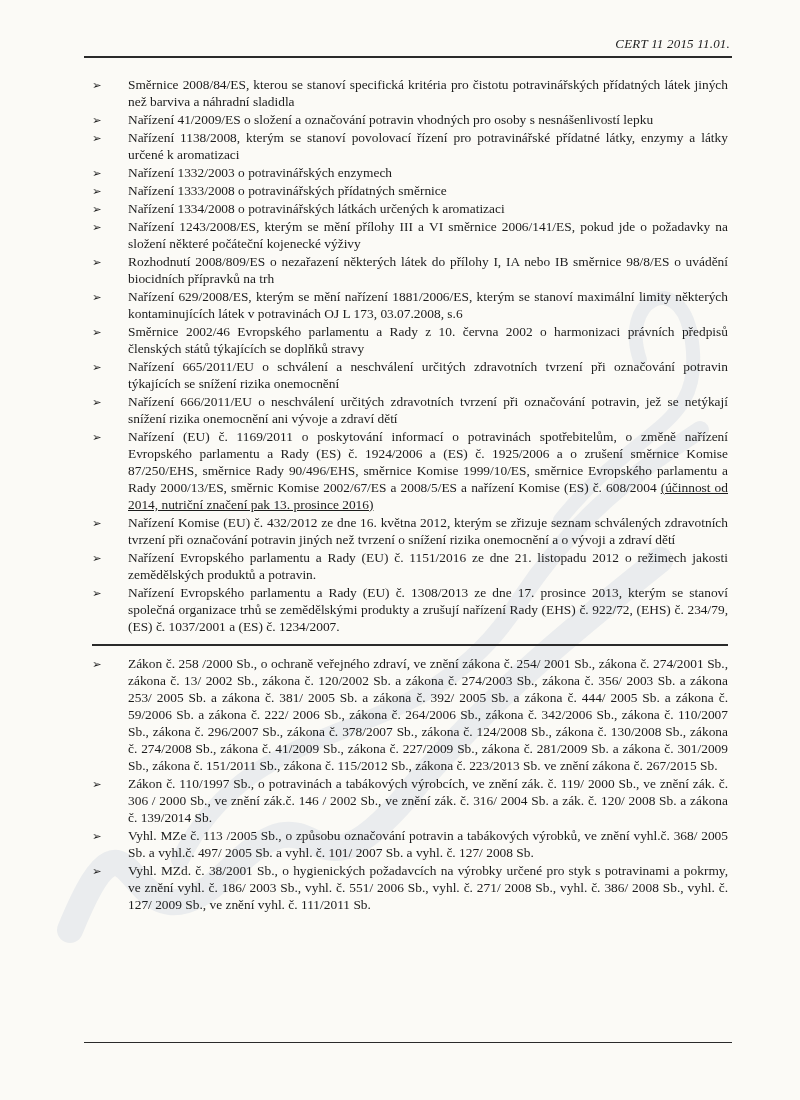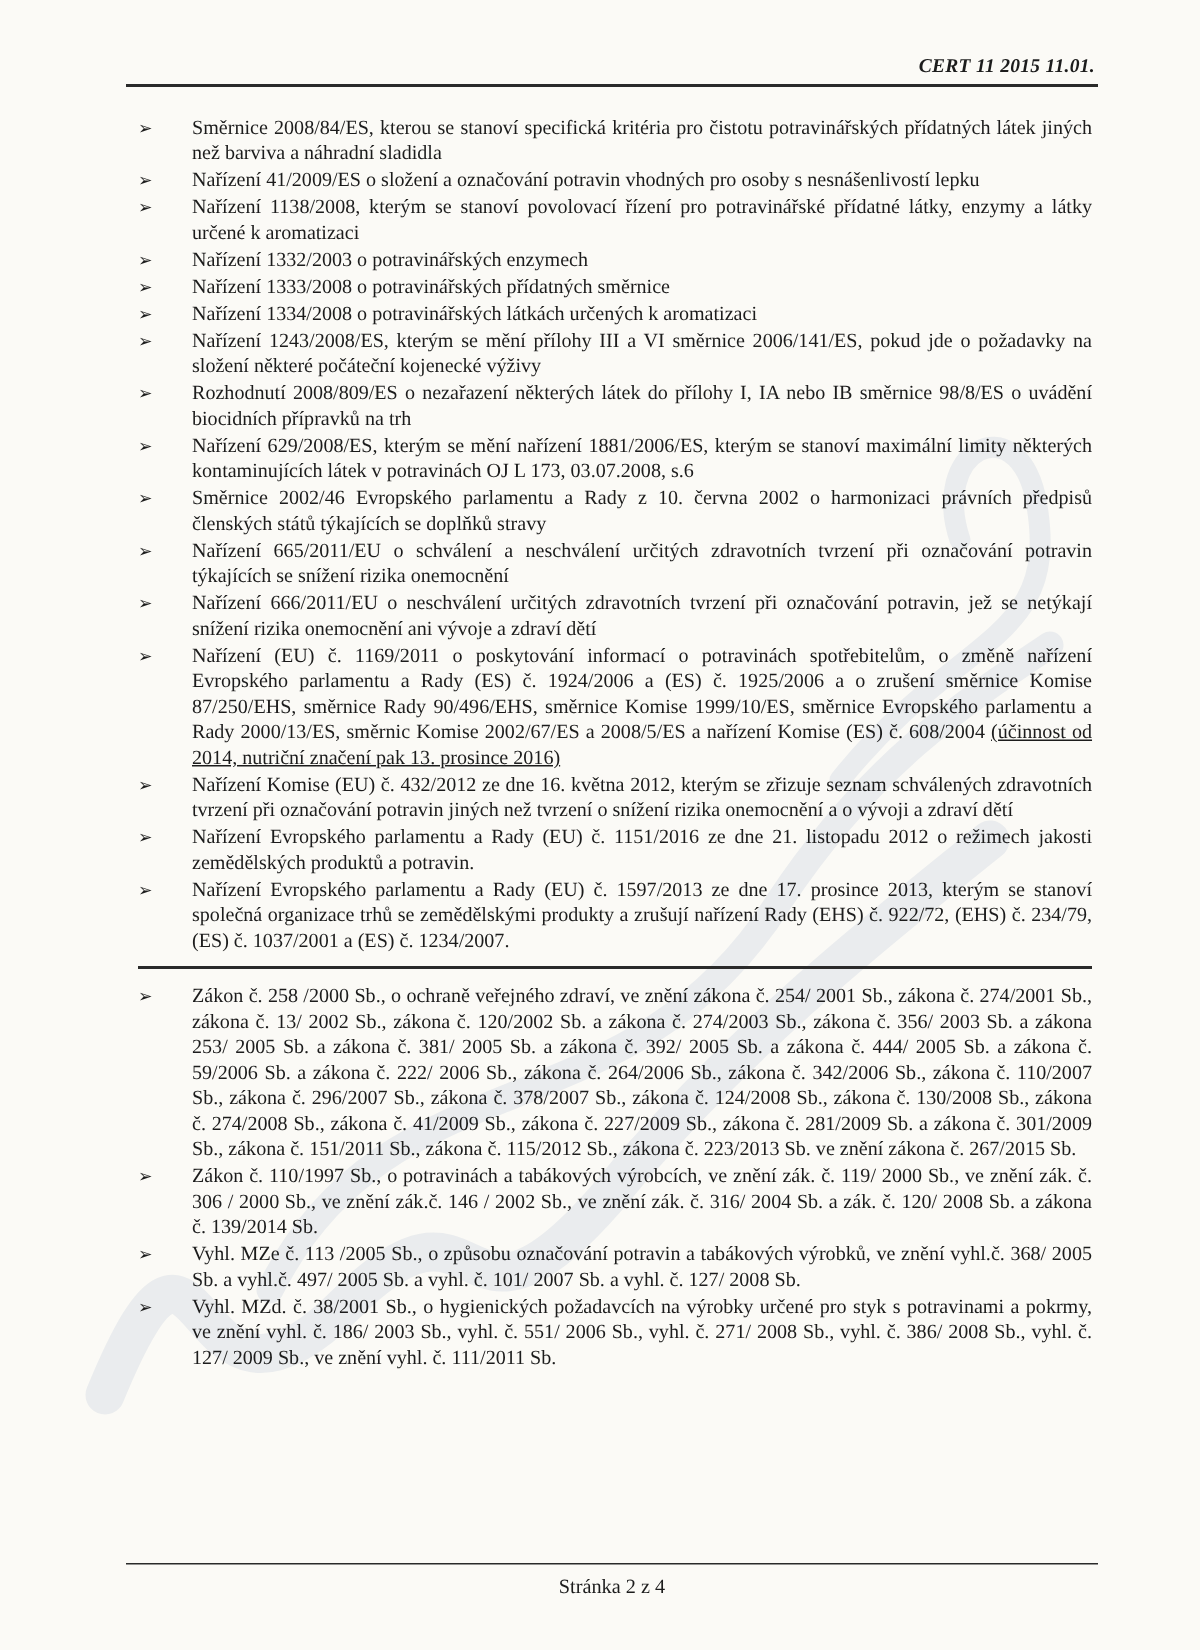--- a/index.html
+++ b/index.html
@@ -1,19 +1,19 @@
 <!DOCTYPE html>
 <html><head>
 <meta charset="utf-8">
 <style>
   html,body{margin:0;padding:0;background:#e8e6e0;}
   .page{position:relative;width:800px;height:1100px;margin:0 auto;background:#fbfaf6;
         font-family:"Liberation Serif","DejaVu Serif",serif;color:#1c1c1c;overflow:hidden;box-sizing:border-box;}
   .watermark{position:absolute;left:0;top:0;pointer-events:none;}
-  .doc-header{position:absolute;top:36px;right:70px;font-size:13px;font-weight:bold;font-style:italic;letter-spacing:.2px;}
+  .doc-header{position:absolute;top:36px;right:70px;font-size:13px;font-weight:normal;font-style:italic;letter-spacing:.2px;}
   .header-rule{position:absolute;top:56px;left:84px;right:68px;border-top:2px solid #2a2a2a;}
   .content{position:absolute;top:76px;left:92px;right:72px;}
   .item{display:flex;margin-bottom:1px;}
   .bullet{flex:none;width:36px;font-family:"DejaVu Sans",sans-serif;font-size:11.5px;padding-top:2px;color:#1c1c1c;}
   .item-body{flex:1;font-size:13.4px;line-height:17px;text-align:justify;}
   .b{font-weight:normal;}
   .u{text-decoration:underline;}
   .section-divider{border-top:2px solid #2a2a2a;margin:9px 0 9px 0;}
   .footer-rule{position:absolute;top:1042px;left:84px;right:68px;border-top:1.5px solid #2a2a2a;}
   .page-number{position:absolute;top:1050px;left:84px;right:68px;text-align:center;font-size:13.5px;}
@@ -91,21 +91,21 @@
         <div class="item">
           <span class="bullet">➢</span>
           <div class="item-body"><span class="b ">Nařízení Komise (EU) č. 432/2012 ze dne 16. května 2012,</span><span class=""> kterým se zřizuje seznam schválených zdravotních tvrzení při označování potravin jiných než tvrzení o snížení rizika onemocnění a o vývoji a zdraví dětí</span></div>
         </div>
         <div class="item">
           <span class="bullet">➢</span>
           <div class="item-body"><span class="b ">Nařízení Evropského parlamentu a Rady (EU) č. 1151/2016</span><span class=""> ze dne 21. listopadu 2012 o režimech jakosti zemědělských produktů a potravin.</span></div>
         </div>
         <div class="item">
           <span class="bullet">➢</span>
-          <div class="item-body"><span class="b ">Nařízení Evropského parlamentu a Rady (EU) č. 1597/2013</span><span class=""> ze dne 17. prosince 2013, kterým se stanoví společná organizace trhů se zemědělskými produkty a zrušují nařízení Rady (EHS) č. 922/72, (EHS) č. 234/79, (ES) č. 1037/2001 a (ES) č. 1234/2007.</span></div>
+          <div class="item-body"><span class="b ">Nařízení Evropského parlamentu a Rady (EU) č. 1308/2013</span><span class=""> ze dne 17. prosince 2013, kterým se stanoví společná organizace trhů se zemědělskými produkty a zrušují nařízení Rady (EHS) č. 922/72, (EHS) č. 234/79, (ES) č. 1037/2001 a (ES) č. 1234/2007.</span></div>
         </div>
       </div>
     <div class="section-divider"></div>
     <div class="section">
         <div class="item">
           <span class="bullet">➢</span>
           <div class="item-body"><span class="b ">Zákon č. 258 /2000 Sb.,</span><span class=""> o ochraně veřejného zdraví, ve znění </span><span class="b ">zákona č. 254/ 2001 Sb., zákona č. 274/2001 Sb., zákona č. 13/ 2002 Sb., zákona č. 120/2002 Sb. a zákona č. 274/2003 Sb., zákona č. 356/ 2003 Sb. a zákona 253/ 2005 Sb. a zákona č. 381/ 2005 Sb. a zákona č. 392/ 2005 Sb. a zákona č. 444/ 2005 Sb. a zákona č. 59/2006 Sb. a zákona č. 222/ 2006 Sb., zákona č. 264/2006 Sb., zákona č. 342/2006 Sb., zákona č. 110/2007 Sb., zákona č. 296/2007 Sb., zákona č. 378/2007 Sb., zákona č. 124/2008 Sb., zákona č. 130/2008 Sb., zákona č. 274/2008 Sb., zákona č. 41/2009 Sb., zákona č. 227/2009 Sb., zákona č. 281/2009 Sb. a zákona č. 301/2009 Sb., zákona č. 151/2011 Sb., zákona č. 115/2012 Sb., zákona č. 223/2013 Sb. ve znění zákona č. 267/2015 Sb.</span></div>
         </div>
         <div class="item">
           <span class="bullet">➢</span>
@@ -116,15 +116,14 @@
           <div class="item-body"><span class="b ">Vyhl. MZe č. 113 /2005 Sb.,</span><span class=""> o způsobu označování potravin a tabákových výrobků, ve znění </span><span class="b ">vyhl.č. 368/ 2005 Sb. a vyhl.č. 497/ 2005 Sb. a vyhl. č. 101/ 2007 Sb. a vyhl. č. 127/ 2008 Sb.</span></div>
         </div>
         <div class="item">
           <span class="bullet">➢</span>
           <div class="item-body"><span class="b ">Vyhl. MZd. č. 38/2001 Sb.,</span><span class=""> o hygienických požadavcích na výrobky určené pro styk s potravinami a pokrmy, ve znění </span><span class="b ">vyhl. č. 186/ 2003 Sb., vyhl. č. 551/ 2006 Sb., vyhl. č. 271/ 2008 Sb., vyhl. č. 386/ 2008 Sb., vyhl. č. 127/ 2009 Sb., ve znění vyhl. č. 111/2011 Sb.</span></div>
         </div>
       </div>
   </div>
 
   <div class="footer-rule"></div>
-  <div class="page-number"><span class="">Stránka </span><span class="b ">2</span><span class=""> z </span><span class="b ">4</span></div>
 
 </div>
 
 </body></html>

